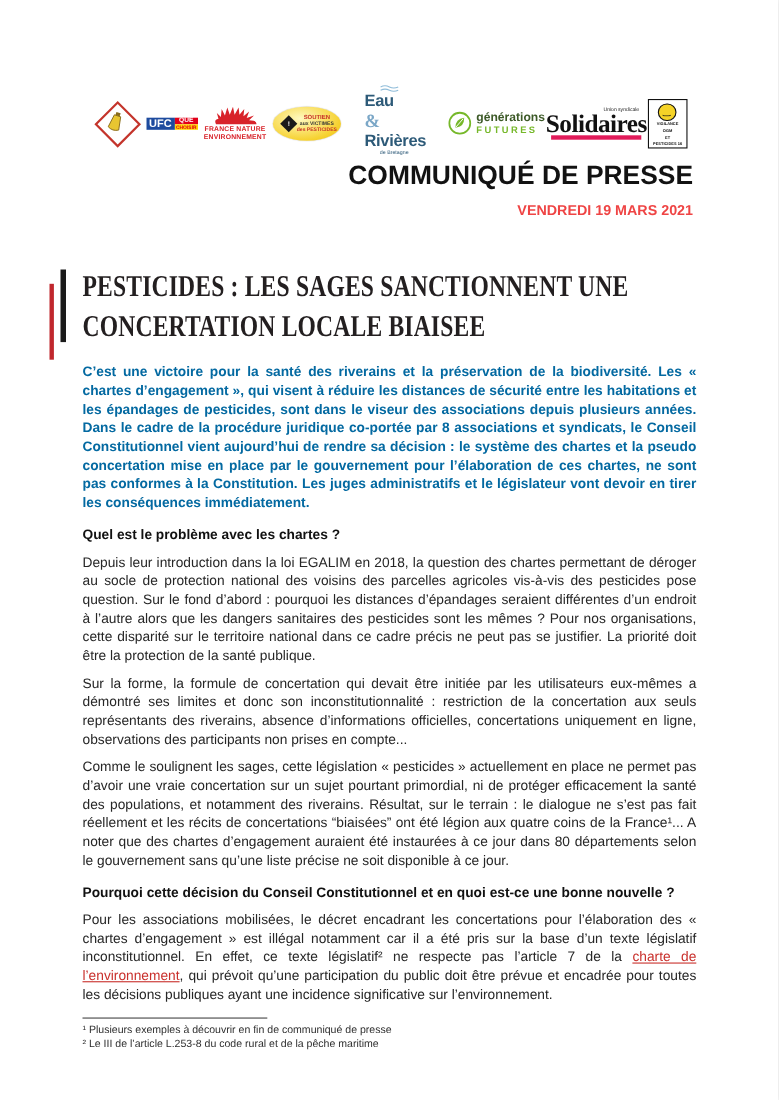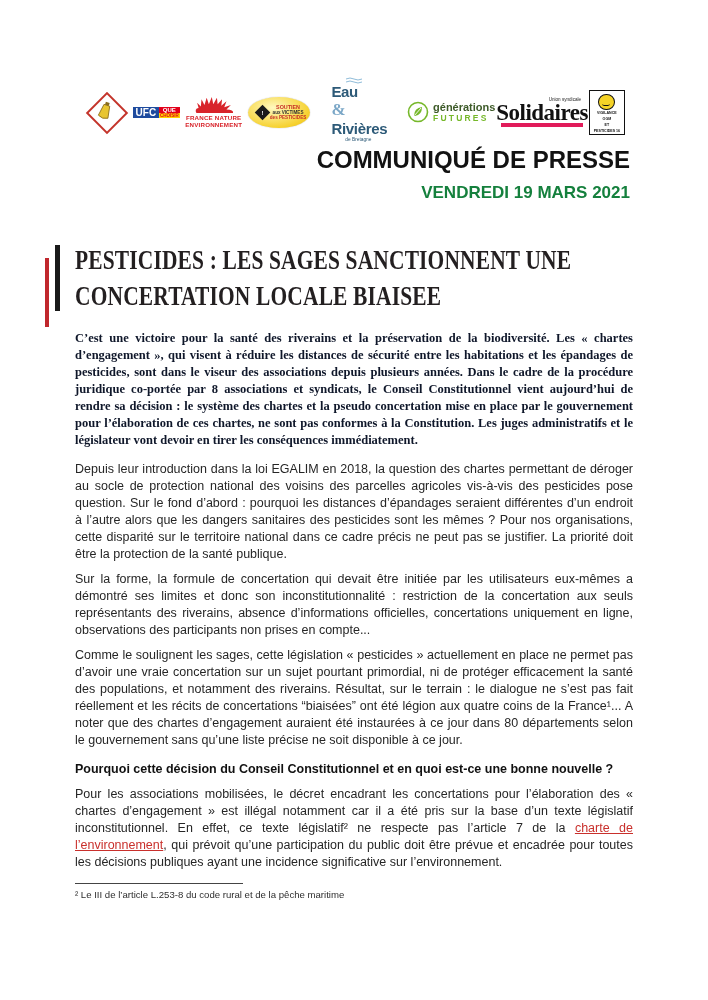--- a/index.html
+++ b/index.html
@@ -68,33 +68,33 @@
   .soli .bar{height:3.5px;background:#e11b5a;margin-top:1px;width:100%;}
   
   .vig{width:36px;height:45px;border:1.5px solid #111;background:#fff;
     display:flex;flex-direction:column;align-items:center;padding-top:3px;box-sizing:border-box;}
   .vig .sun{width:15px;height:15px;border-radius:50%;background:#f5d327;border:1.2px solid #111;position:relative;}
   .vig .sun:after{content:"";position:absolute;left:3px;top:7px;width:8px;height:3px;border-bottom:1px solid #111;border-radius:50%;}
   .vig .t{font-size:3.6px;font-weight:bold;color:#111;line-height:4.4px;text-align:center;margin-top:1.5px;}
   
   .press-header{position:absolute;top:146px;right:78px;text-align:right;}
   .press-header .ph-title{font-size:24px;font-weight:bold;color:#121212;letter-spacing:0;}
-  .press-header .ph-date{font-size:17px;font-weight:bold;color:#15803d;margin-top:9px;}
+  .press-header .ph-date{font-size:13px;font-weight:bold;color:#ef4444;margin-top:9px;}
   
   .bar-black{position:absolute;left:55px;top:245px;width:5px;height:66px;background:#1a1a1a;}
   .bar-red{position:absolute;left:45px;top:258px;width:4px;height:69px;background:#c0272d;}
   .doc-title{
     position:absolute;left:75px;top:242px;width:700px;
     font-family:"Liberation Serif",serif;font-weight:bold;color:#231f20;
     font-size:27.5px;line-height:36px;letter-spacing:0.2px;
     transform:scaleX(0.78);transform-origin:left top;white-space:nowrap;
   }
   
   .body{position:absolute;left:75px;top:330px;width:558px;font-size:12.5px;line-height:17px;text-align:justify;}
-  .intro{font-weight:bold;color:#0f172a;margin:0 0 12px 0;font-family:Liberation Serif, serif;}
+  .intro{font-weight:bold;color:#0369a1;margin:0 0 12px 0;}
   .sec-heading{font-weight:bold;color:#111;margin:12px 0 0 0;text-align:left;}
   .para{margin:8px 0 0 0;}
   .link-red{color:#c9302c;text-decoration:underline;cursor:pointer;}
   
   .foot-sep{border:none;border-top:1px solid #444;width:168px;margin:12px 0 4px 0;}
   .footnote{font-size:9.6px;line-height:13px;color:#2e2e2e;text-align:left;margin:0;}
 </style>
 </head>
 <body>
 
@@ -190,24 +190,26 @@
   <div class="bar-red"></div>
   <div class="doc-title">
     <div>PESTICIDES : LES SAGES SANCTIONNENT UNE</div>
     <div>CONCERTATION LOCALE BIAISEE</div>
   </div>
 
   <div class="body">
 
     <p class="intro">C’est une victoire pour la santé des riverains et la préservation de la biodiversité. Les « chartes d’engagement », qui visent à réduire les distances de sécurité entre les habitations et les épandages de pesticides, sont dans le viseur des associations depuis plusieurs années. Dans le cadre de la procédure juridique co-portée par 8 associations et syndicats, le Conseil Constitutionnel vient aujourd’hui de rendre sa décision : le système des chartes et la pseudo concertation mise en place par le gouvernement pour l’élaboration de ces chartes, ne sont pas conformes à la Constitution. Les juges administratifs et le législateur vont devoir en tirer les conséquences immédiatement.</p>
 
+    <p class="sec-heading">Quel est le problème avec les chartes ?</p>
     <p class="para">Depuis leur introduction dans la loi EGALIM en 2018, la question des chartes permettant de déroger au socle de protection national des voisins des parcelles agricoles vis-à-vis des pesticides pose question. Sur le fond d’abord : pourquoi les distances d’épandages seraient différentes d’un endroit à l’autre alors que les dangers sanitaires des pesticides sont les mêmes ? Pour nos organisations, cette disparité sur le territoire national dans ce cadre précis ne peut pas se justifier. La priorité doit être la protection de la santé publique.</p>
     <p class="para">Sur la forme, la formule de concertation qui devait être initiée par les utilisateurs eux-mêmes a démontré ses limites et donc son inconstitutionnalité : restriction de la concertation aux seuls représentants des riverains, absence d’informations officielles, concertations uniquement en ligne, observations des participants non prises en compte...</p>
     <p class="para">Comme le soulignent les sages, cette législation « pesticides » actuellement en place ne permet pas d’avoir une vraie concertation sur un sujet pourtant primordial, ni de protéger efficacement la santé des populations, et notamment des riverains. Résultat, sur le terrain : le dialogue ne s’est pas fait réellement et les récits de concertations “biaisées” ont été légion aux quatre coins de la France¹... A noter que des chartes d’engagement auraient été instaurées à ce jour dans 80 départements selon le gouvernement sans qu’une liste précise ne soit disponible à ce jour.</p>
 
     <p class="sec-heading">Pourquoi cette décision du Conseil Constitutionnel et en quoi est-ce une bonne nouvelle ?</p>
     <p class="para"><span>Pour les associations mobilisées, le décret encadrant les concertations pour l’élaboration des « chartes d’engagement » est illégal notamment car il a été pris sur la base d’un texte législatif inconstitutionnel. En effet, ce texte législatif² ne respecte pas l’article 7 de la </span><span class="link-red">charte de l’environnement</span><span>, qui prévoit qu’une participation du public doit être prévue et encadrée pour toutes les décisions publiques ayant une incidence significative sur l’environnement.</span></p>
 
     <hr class="foot-sep">
+    <p class="footnote">¹ Plusieurs exemples à découvrir en fin de communiqué de presse</p>
     <p class="footnote">² Le III de l’article L.253-8 du code rural et de la pêche maritime</p>
   </div>
 
 </div>
 
 </body></html>

